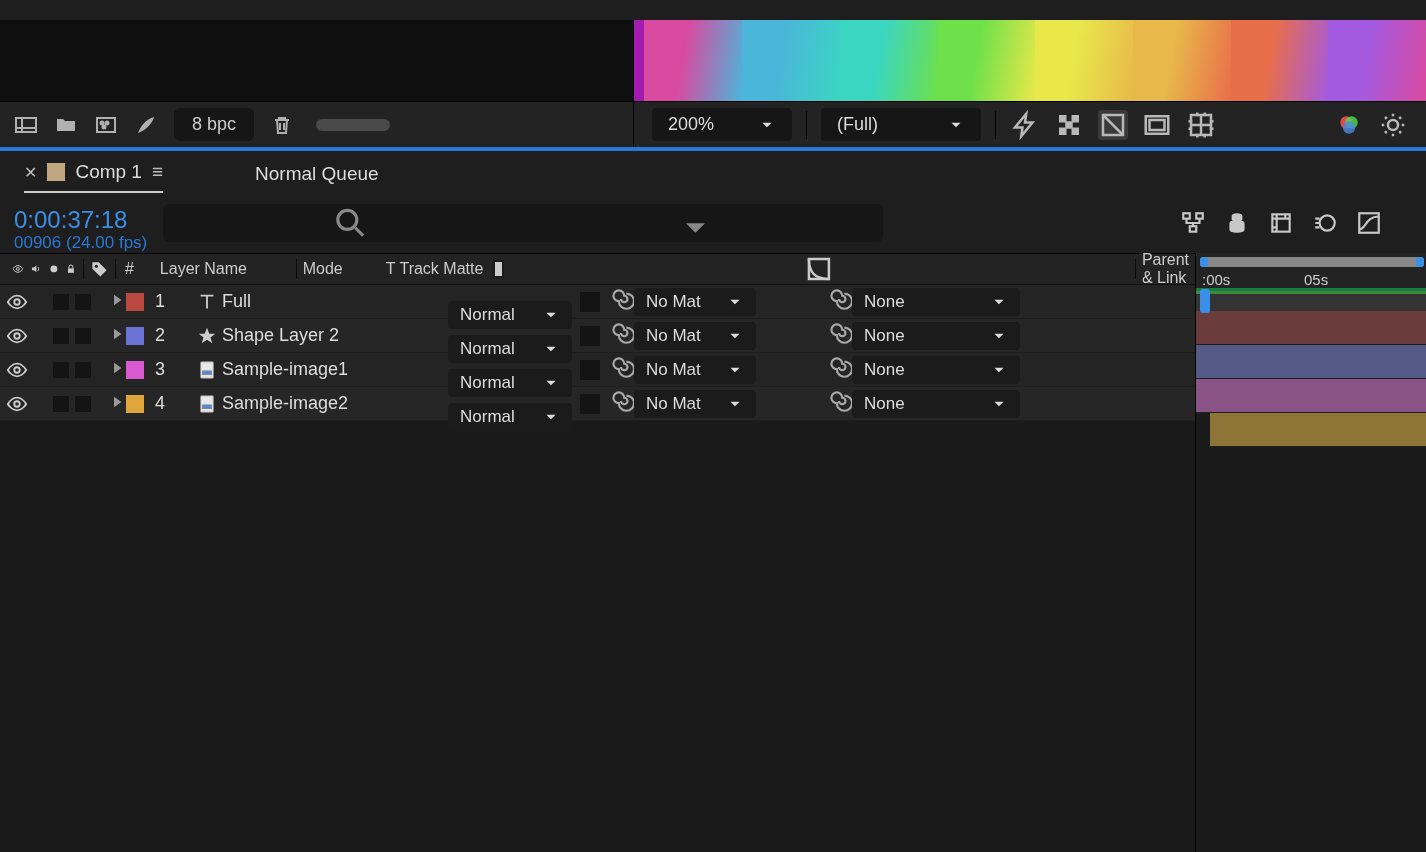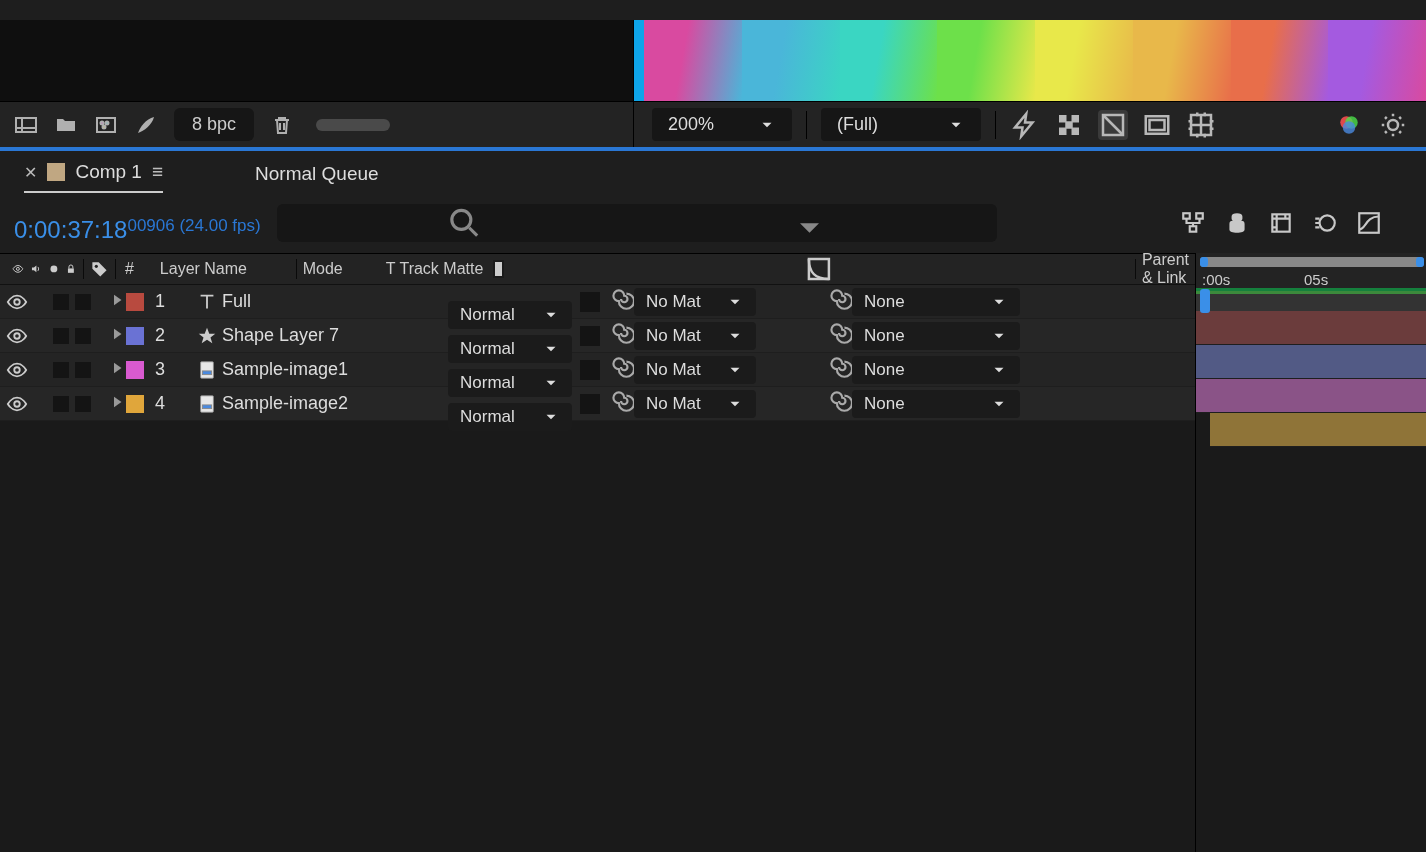--- a/index.html
+++ b/index.html
@@ -7,21 +7,21 @@
 .root { display:flex; flex-direction:column; height:100%; }
 
 
 .top-strip { height:127px; display:flex;margin-top:20px; }
 .top-left { width:634px; background:#0f0f0f; border-right:1px solid #000; display:flex; flex-direction:column; }
 .top-left-space { flex:1; }
 .tool-row { height:46px; background:#232323; display:flex; align-items:center; padding:0 14px; gap:16px; border-top:1px solid #000; }
 .icon-btn { width:24px; height:24px; display:flex; align-items:center; justify-content:center; color:#b0b0b0; }
 .bpc-pill { background:#161616; border-radius:6px; padding:6px 18px; color:#ccc; font-size:18px; }
 .gray-bar { width:74px; height:12px; background:#4a4a4a; border-radius:6px; margin-left:6px; }
-.top-right { flex:1; background:#0ea5e9; display:flex; flex-direction:column; }
+.top-right { flex:1; background:#a21caf; display:flex; flex-direction:column; }
 .preview { flex:1; background:#000; margin-left:10px; display:flex; align-items:flex-end; overflow:hidden; }
 .rainbow { width:100%; height:100%; display:flex; }
 .rb { flex:1; }
 .viewer-row { height:46px; background:#232323; display:flex; align-items:center; padding:0 18px; gap:14px; border-top:1px solid #000; }
 .vr-drop { background:#161616; border-radius:4px; padding:6px 16px; display:flex; align-items:center; gap:30px; font-size:18px; color:#ddd; min-width:140px; justify-content:space-between;}
 .vr-drop.wide { min-width:160px; }
 .vsep { width:1px; height:28px; background:#000; }
 .vr-icon { width:30px; height:30px; display:flex; align-items:center; justify-content:center; color:#b8b8b8; border-radius:4px; }
 .vr-icon.active { background:#3a3a3a; }
 
@@ -32,21 +32,21 @@
 .panel { flex:1; background:#1e1e1e; display:flex; flex-direction:column; }
 .tab-row { height:42px; display:flex; align-items:flex-end; padding:0 20px 0 24px; gap:22px; }
 .tab { display:flex; align-items:center; gap:10px; padding-bottom:8px; font-size:19px; color:#ddd; }
 .tab.active { border-bottom:2px solid #ccc; }
 .tab-close { font-size:16px; color:#bbb; }
 .tab-swatch { width:18px; height:18px; background:#c0a782; }
 .tab-menu { color:#bbb; }
 .tab-inactive { color:#ddd; font-size:19px; margin-left:70px; padding-bottom:8px; }
 
 .ctrl-row { height:60px; display:flex; align-items:center; padding:0 14px; gap:16px; }
-.time-block { display:flex; line-height:1.1;margin-top:14px; }
+.time-block { display:flex; flex-direction:column; line-height:1.1;margin-top:14px; }
 .tc { color:#3a8fe8; font-size:24px; font-weight:500; }
 .fr { color:#2a77d4; font-size:17px; }
 .search-box { flex:0 0 720px; height:38px; background:#161616; border-radius:6px; display:flex; align-items:center; padding:0 14px; color:#888; }
 .ctrl-icons { display:flex; gap:18px; margin-left:auto; margin-right:30px; }
 .ci { width:26px; height:26px; color:#c8c8c8; display:flex; align-items:center; justify-content:center; }
 
 .body-row { flex:1; display:flex; background:#1a1a1a; }
 .layer-col { width:1196px; display:flex; flex-direction:column; border-right:1px solid #000; }
 .tl-col { flex:1; display:flex; flex-direction:column; }
 
@@ -390,21 +390,21 @@
                   <path d="M8 5l10 7-10 7z"></path>
                 </svg></div>
               <div class="swatch" style="background:#6a72d4"></div>
               <div class="lnum">2</div>
               <div style="width:20px"></div>
               <div class="lico" style="width:22px;height:22px">
                 <svg viewBox="0 0 24 24" fill="currentColor">
                   <path d="M12 3l2.5 6.5H21l-5.2 4 2 6.5L12 16l-5.8 4 2-6.5L3 9.5h6.5z"></path>
                 </svg>
               </div>
-              <div class="lname">Shape Layer 7</div>
+              <div class="lname">Shape Layer 2</div>
               <div class="drop mode">
                 <span>Normal</span>
                 <svg class="chev" viewBox="0 0 24 24" fill="currentColor">
                   <path d="M6 9l6 6 6-6z"></path>
                 </svg>
               </div>
               <div class="tbox"></div>
               <div class="spiral"><svg width="20" height="20" viewBox="0 0 24 24" fill="none" stroke="#aaa" stroke-width="2">
                   <path d="M12 12a3 3 0 103-3 5 5 0 10-5 5 7 7 0 107-7"></path>
                 </svg></div>

